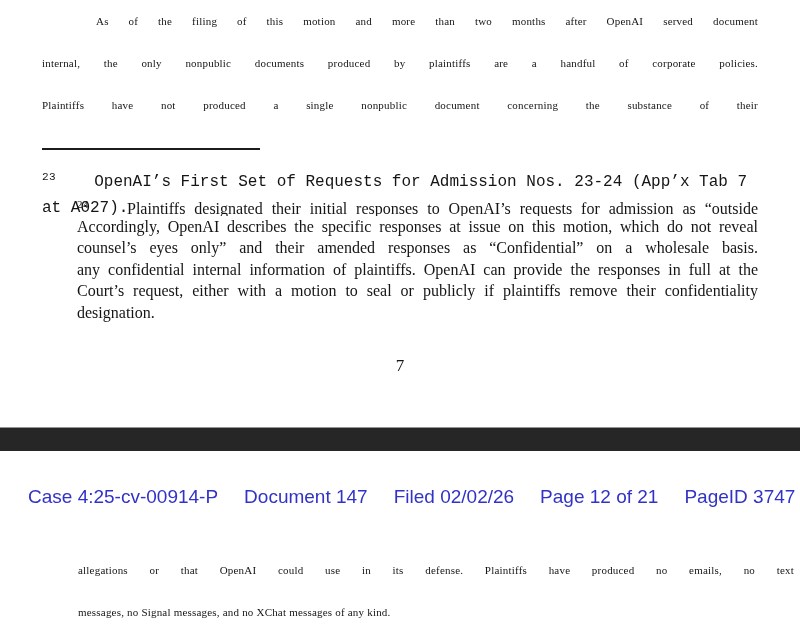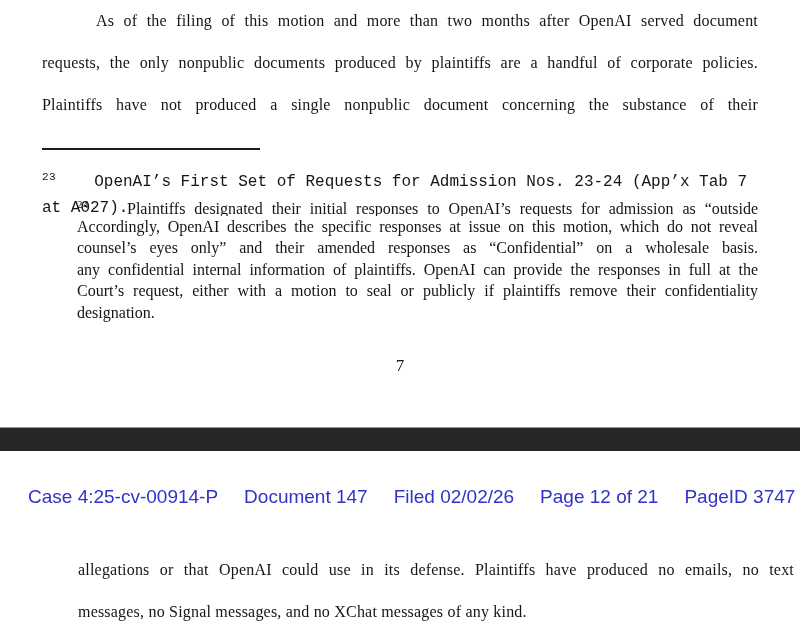--- a/index.html
+++ b/index.html
@@ -10,21 +10,21 @@
     background: #ffffff;
     font-family: "Liberation Serif", serif;
     color: #151515;
     overflow: hidden;
   }
   
   .jline { text-align: justify; overflow: hidden; }
   .jline::after { content: ""; display: inline-block; width: 100%; height: 0; }
 
   .para { position: absolute; left: 42px; width: 716px; }
-  .bline { height: 42px; line-height: 42px; font-size: 16px; letter-spacing: 0.2px; }
+  .bline { height: 42px; line-height: 42px; font-size: 11px; letter-spacing: 0.2px; }
   .indent { text-indent: 54px; }
 
   .top-para { top: 0px; }
 
   .fn-sep {
     position: absolute;
     top: 148px; left: 42px;
     width: 218px; height: 0;
     border-top: 2px solid #1c1c1c;
   }
@@ -70,21 +70,21 @@
   .bottom-para { top: 549px; margin-left: 36px; }
 </style>
 </head>
 <body>
 
 <div class="canvas">
 
   <section>
     <div class="para top-para">
       <div class="bline jline indent">As of the filing of this motion and more than two months after OpenAI served document</div>
-      <div class="bline jline">requests, the only nonpublic documents produced by plaintiffs are a handful of corporate policies.</div>
+      <div class="bline jline">internal, the only nonpublic documents produced by plaintiffs are a handful of corporate policies.</div>
       <div class="bline jline">Plaintiffs have not produced a single nonpublic document concerning the substance of their</div>
     </div>
 
     <div class="fn-sep"></div>
 
     <div class="footnote fn-23">
       <span class="fn-num">23</span><span>OpenAI’s First Set of Requests for Admission Nos. 23-24 (App’x Tab 7 at A027).</span>
     </div>
 
     <div class="footnote fn-24">

